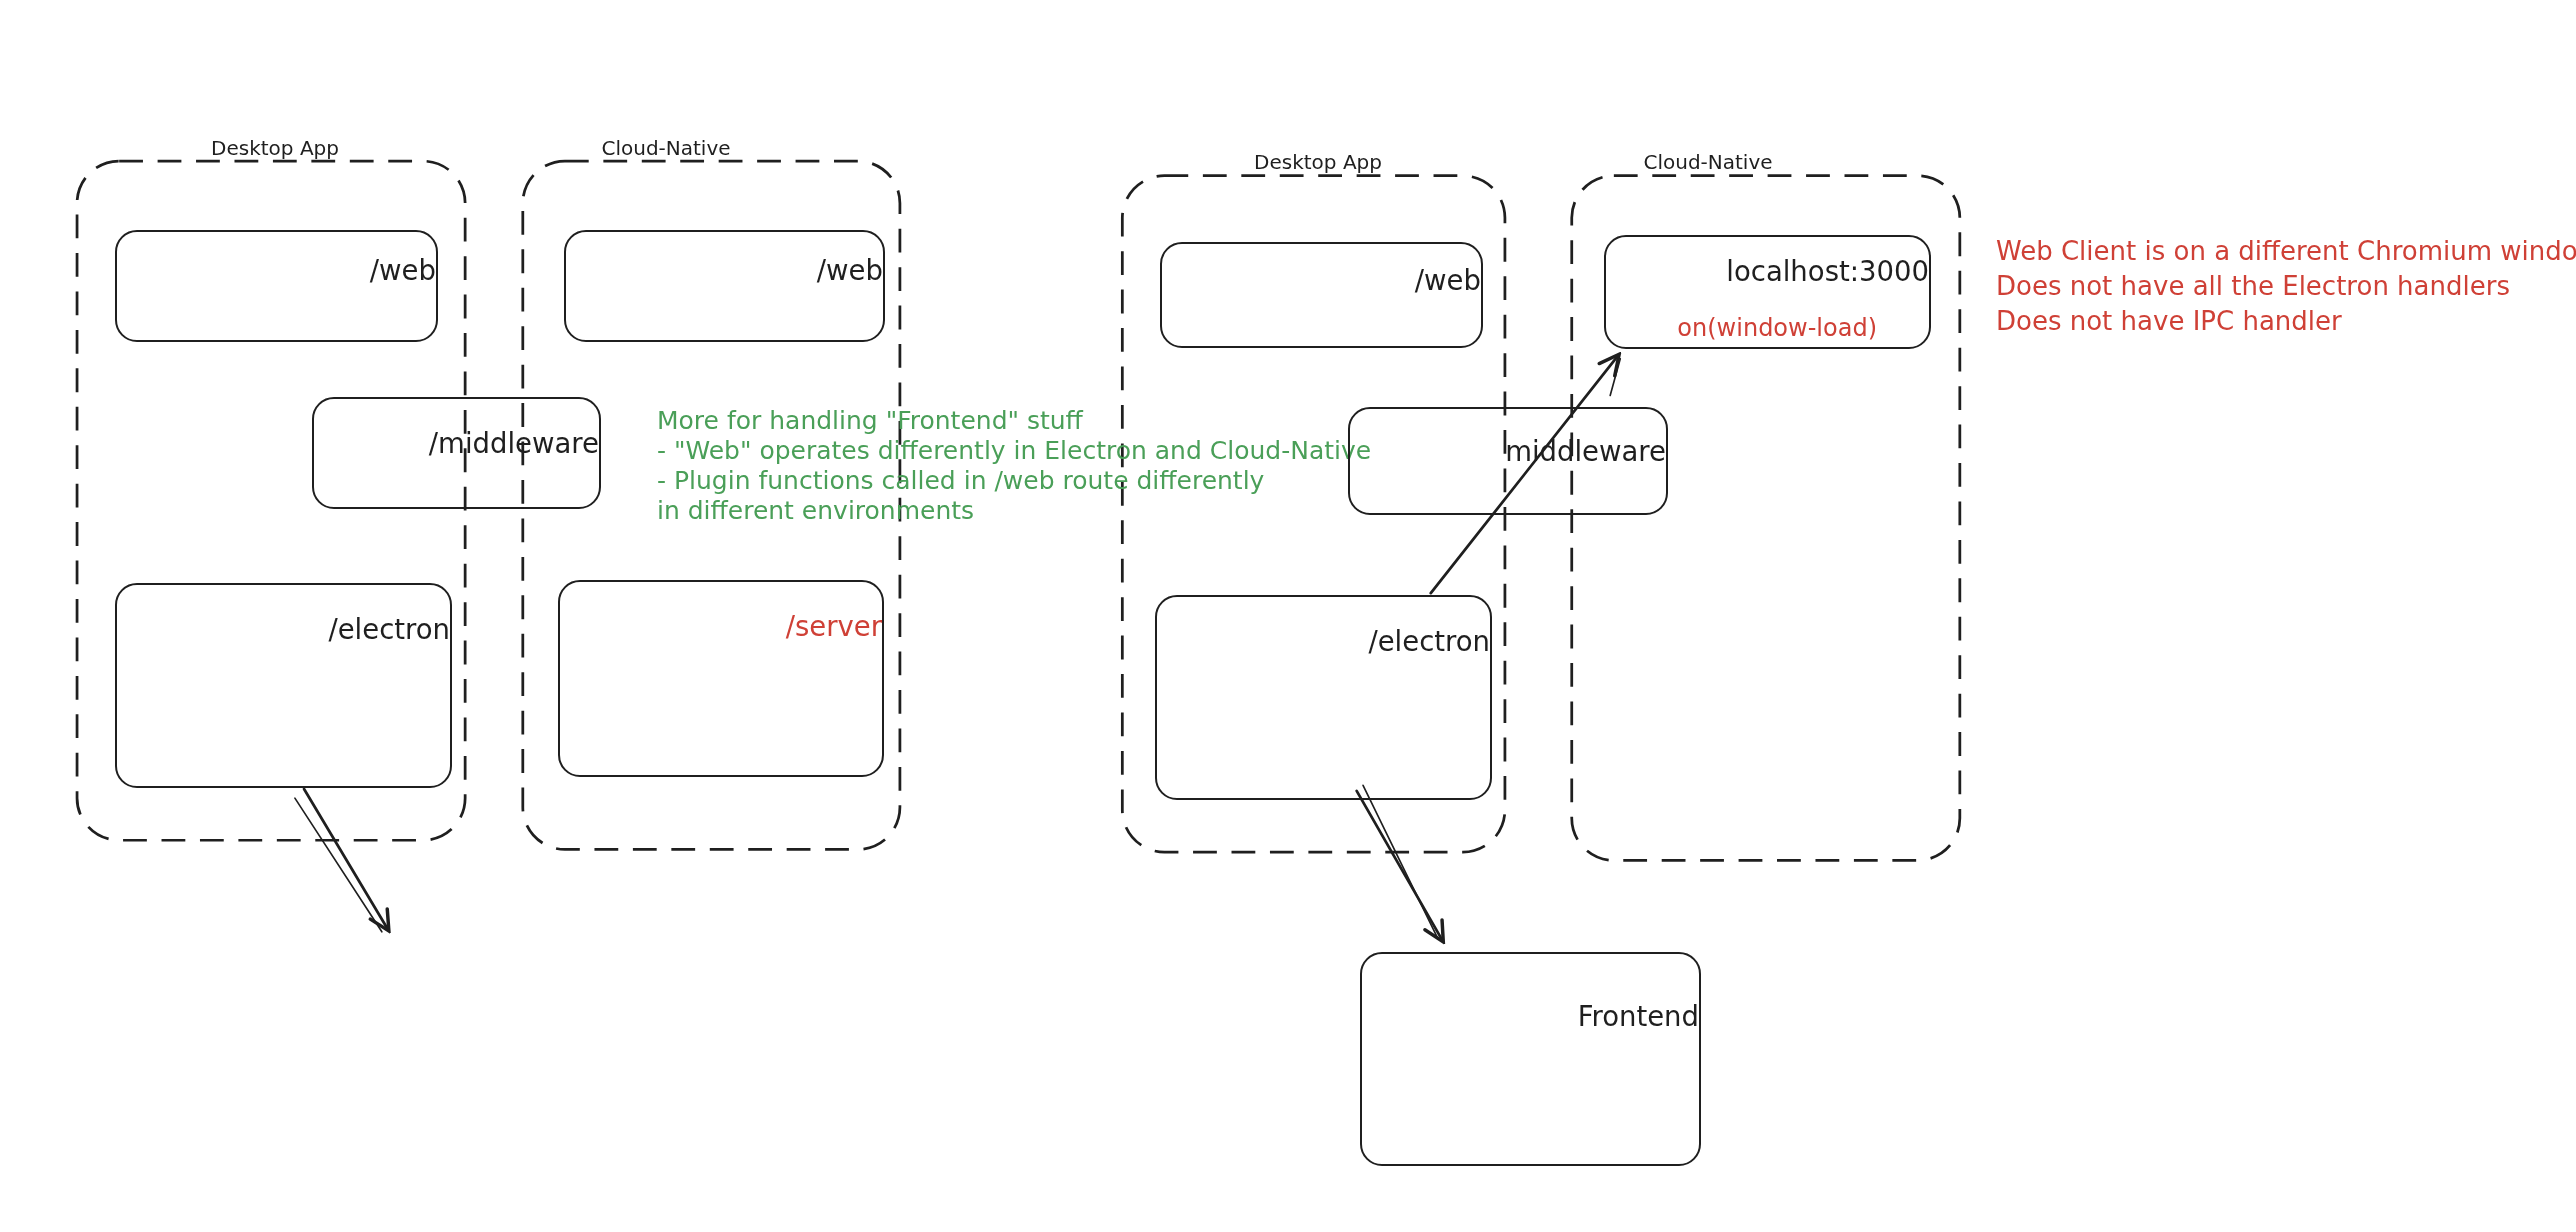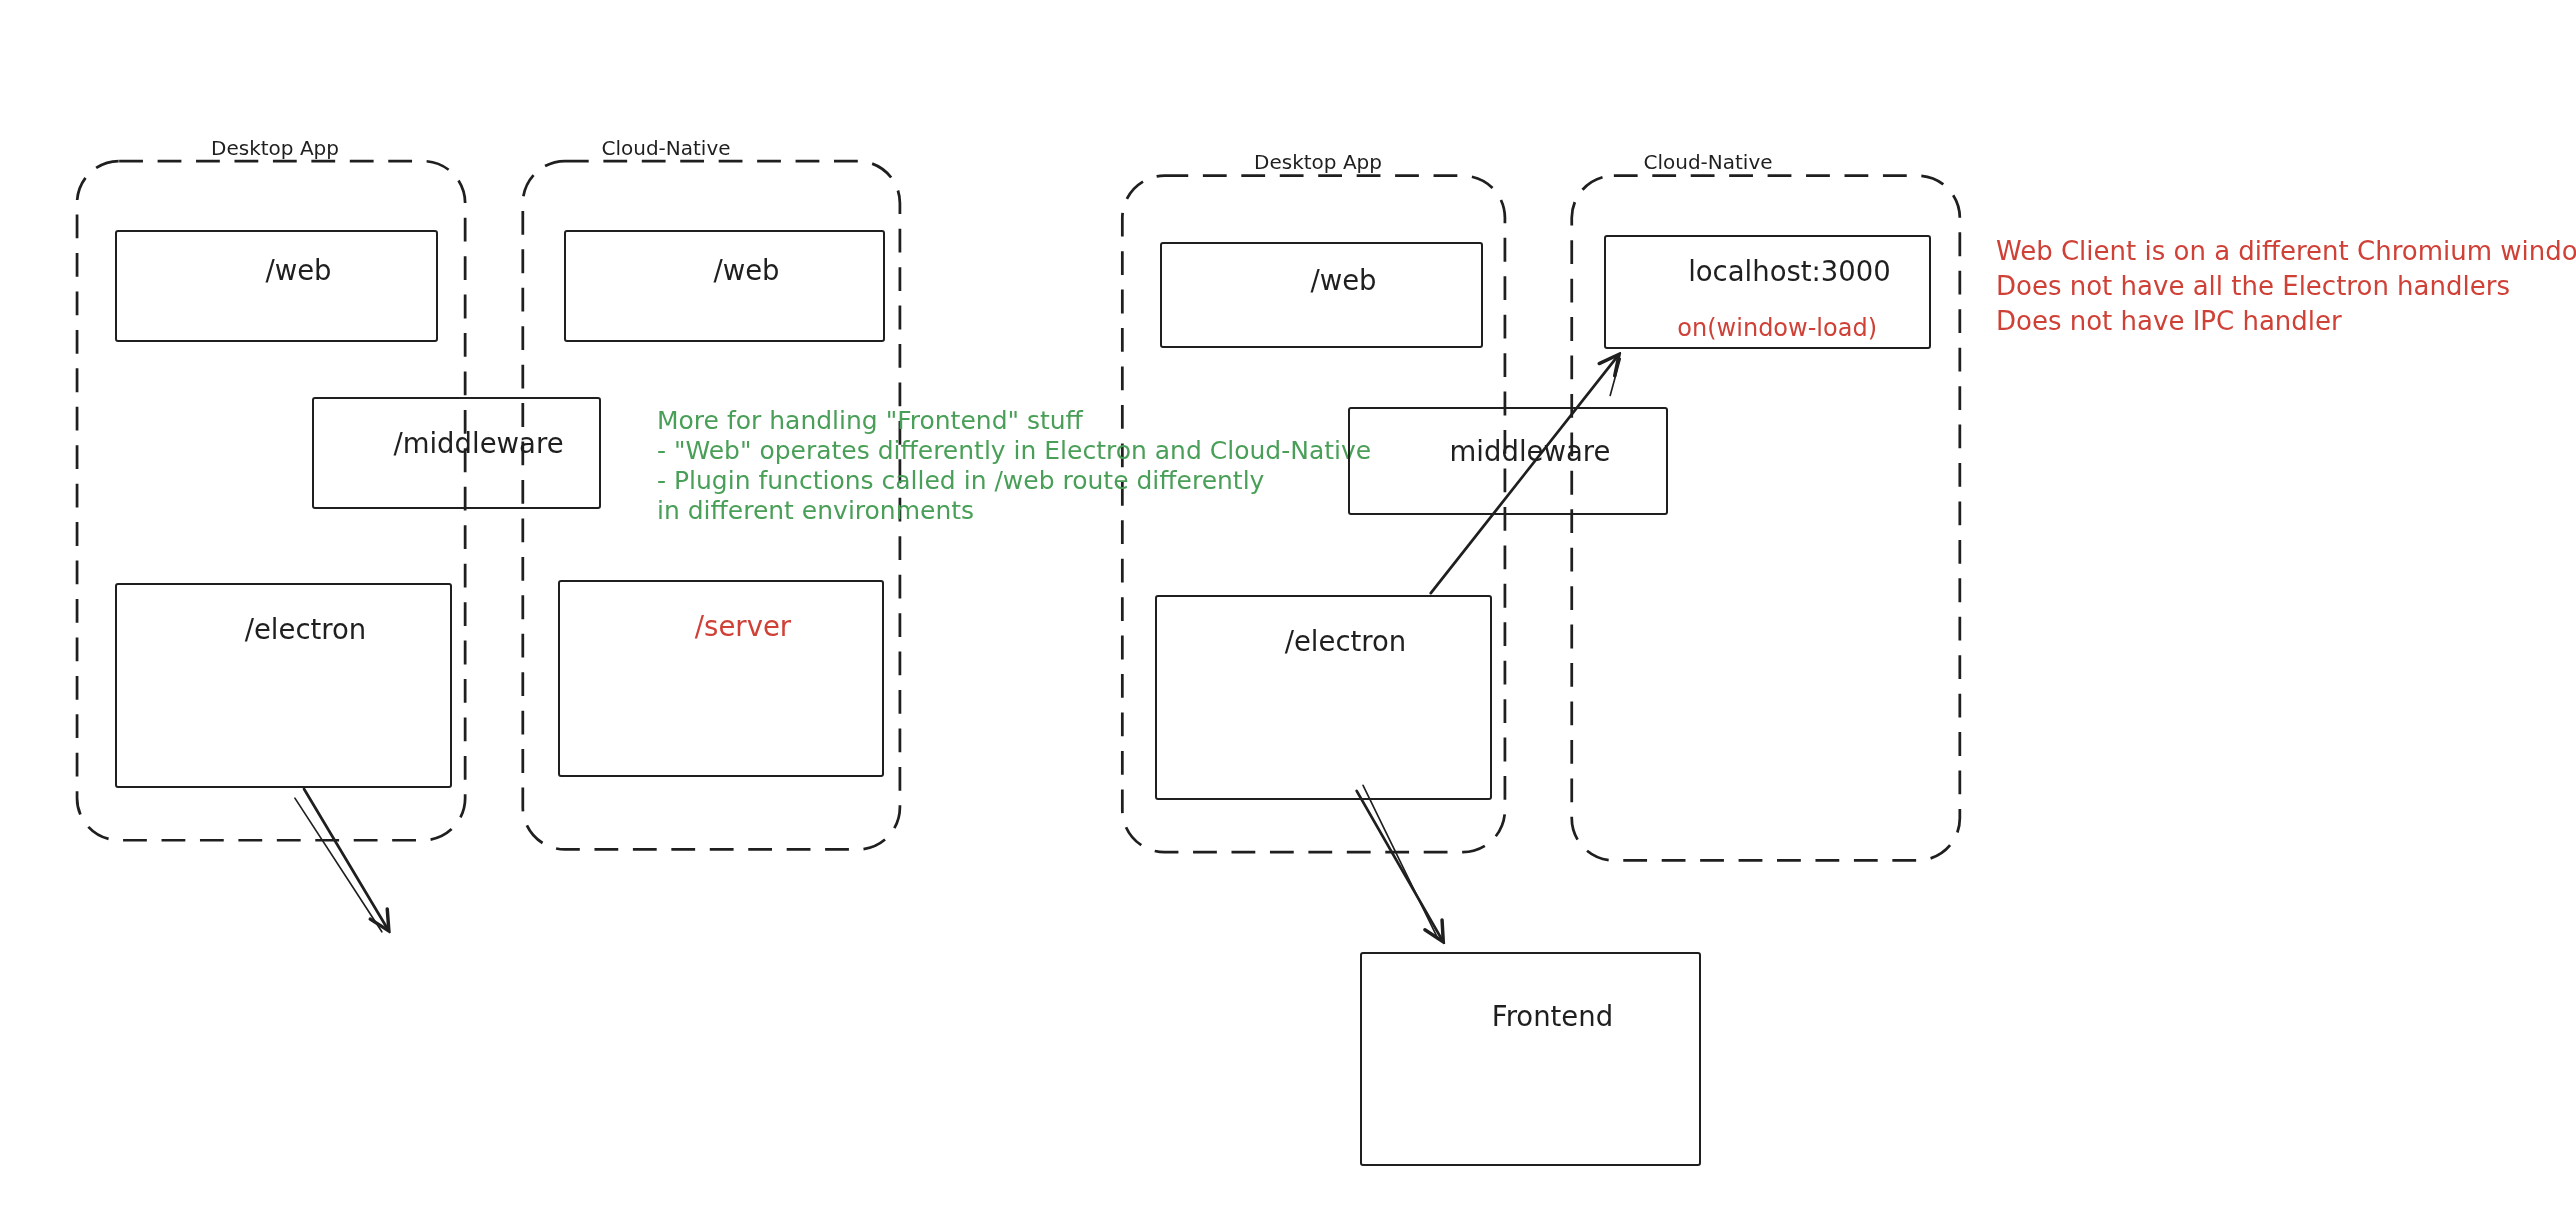--- a/index.html
+++ b/index.html
@@ -18,23 +18,23 @@
     color:var(--ink);
     overflow:hidden;
   }
   #shapes{position:absolute;left:0;top:0;width:2576px;height:1232px;}
   .dashedrect{fill:none;stroke:var(--ink);stroke-width:3;stroke-dasharray:26 16;}
   .arrow{fill:none;stroke:var(--ink);stroke-width:3;stroke-linecap:round;}
   .arrow-sketch{fill:none;stroke:var(--ink);stroke-width:1.8;stroke-linecap:round;}
   .box{
     position:absolute;
     border:2.7px solid var(--ink);
-    border-radius:3px;
+    border-radius:22px;
     background:transparent;
-    text-align:center;
+    text-align:right;
     font-size:27.5px;
     line-height:1.2;
     padding-left:44px;
   }
   .ctitle{
     position:absolute;
     transform:translateX(-50%);
     font-size:20px;
     white-space:nowrap;
     margin-top:16px;

